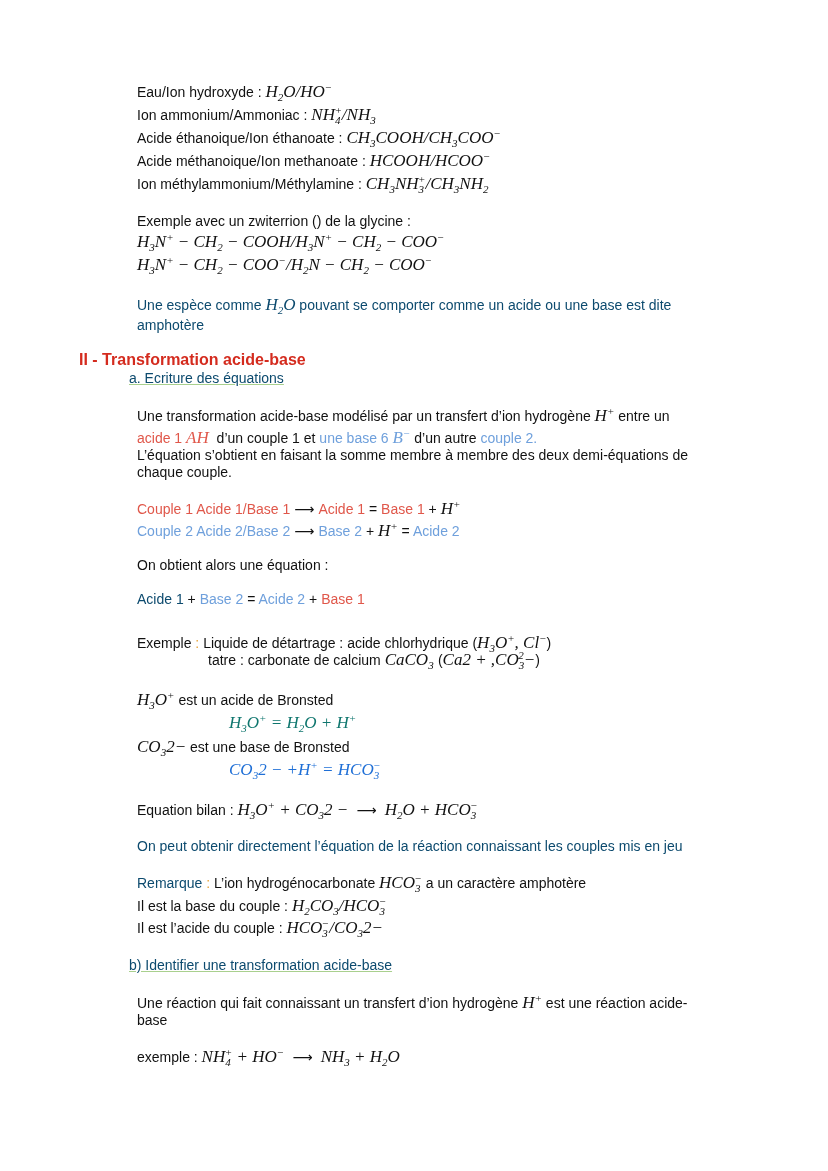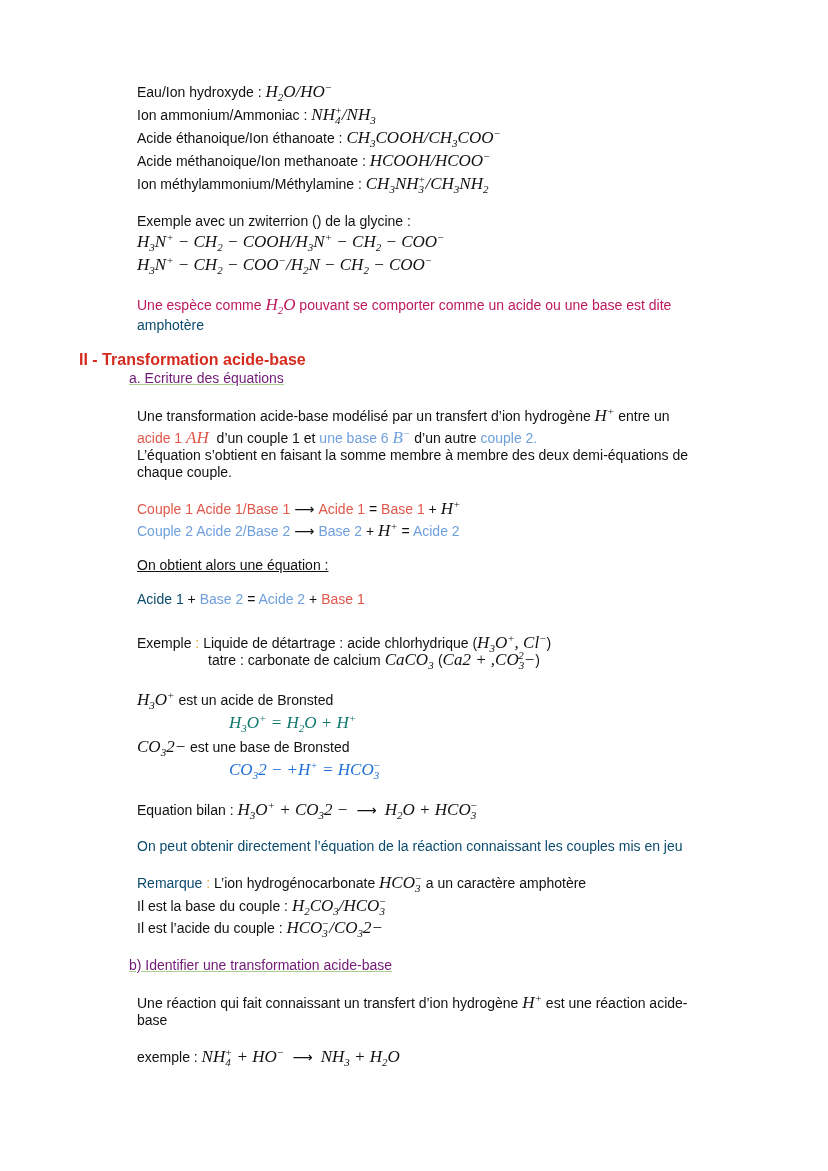--- a/index.html
+++ b/index.html
@@ -5,26 +5,26 @@
   html, body { margin: 0; padding: 0; background: #ffffff; }
   body { width: 828px; height: 1171px; position: relative; overflow: hidden;
          font-family: "Liberation Sans", sans-serif; font-size: 14px; color: #111; }
   .line { position: absolute; white-space: nowrap; line-height: 20px; }
   .m { font-family: "Liberation Serif", "DejaVu Serif", serif; font-style: italic; font-size: 17px; }
   .m sub, .m sup { font-size: 11px; line-height: 0; }
   .m sub { vertical-align: -4px; }
   .m sup { vertical-align: 6px; }
   .red { color: #e0574a; }
   .blue { color: #6fa0dc; }
-  .green { color: #be185d; }
+  .green { color: #0c4a6e; }
   .darkred { color: #0c4a6e; }
   .mred { color: #0f766e; }
   .mblue { color: #1f6fd6; }
   .h2 { font-weight: bold; font-size: 16px; color: #d42b1e; }
-  .h3 { color: #701a75; text-decoration: underline; text-decoration-color: #a9d08e; }
+  .h3 { color: #0c4a6e; text-decoration: underline; text-decoration-color: #a9d08e; }
   .arrow { font-family: "DejaVu Sans", sans-serif; font-style: normal; font-size: 14px; margin: 0 4px; }
   .txt { font-family: "Liberation Sans", sans-serif; font-style: normal; font-size: 14px; }
 </style>
 </head>
 <body>
 
 <div class="line" style="left:137px; top:82px;">
   <span>Eau/Ion hydroxyde : </span><span class="m">H<sub>2</sub>O/HO<sup>−</sup></span>
 </div>
 <div class="line" style="left:137px; top:105px;">
@@ -61,21 +61,21 @@
 <div class="line" style="left:137px; top:445px;">L’équation s’obtient en faisant la somme membre à membre des deux demi-équations de</div>
 <div class="line" style="left:137px; top:462px;">chaque couple.</div>
 
 <div class="line" style="left:137px; top:499px;">
   <span class="red">Couple 1 Acide 1/Base 1</span><span class="arrow">⟶</span><span class="red">Acide 1</span><span> = </span><span class="red">Base 1</span><span> + </span><span class="m">H<sup>+</sup></span>
 </div>
 <div class="line" style="left:137px; top:521px;">
   <span class="blue">Couple 2 Acide 2/Base 2</span><span class="arrow">⟶</span><span class="blue">Base 2</span><span> + </span><span class="m">H<sup>+</sup></span><span> = </span><span class="blue">Acide 2</span>
 </div>
 
-<div class="line" style="left:137px; top:555px;text-decoration:underline;">On obtient alors une équation :</div>
+<div class="line" style="left:137px; top:555px;">On obtient alors une équation :</div>
 
 <div class="line" style="left:137px; top:589px;">
   <span class="darkred">Acide 1</span><span> + </span><span class="blue">Base 2</span><span> = </span><span class="blue">Acide 2</span><span> + </span><span class="red">Base 1</span>
 </div>
 
 <div class="line" style="left:137px; top:633px;">
   <span>Exemple</span><span style="color:#e8a33a"> : </span><span>Liquide de détartrage : acide chlorhydrique </span><span class="m"><span class="txt">(</span>H<sub>3</sub>O<sup>+</sup>, Cl<sup>−</sup><span class="txt">)</span></span>
 </div>
 <div class="line" style="left:208px; top:650px;">
   <span>tatre : carbonate de calcium </span><span class="m">CaCO<sub>3</sub> <span class="txt">(</span>Ca2 + ,CO<sub style="margin-right:-6px">3</sub><sup>2</sup>−<span class="txt">)</span></span>

